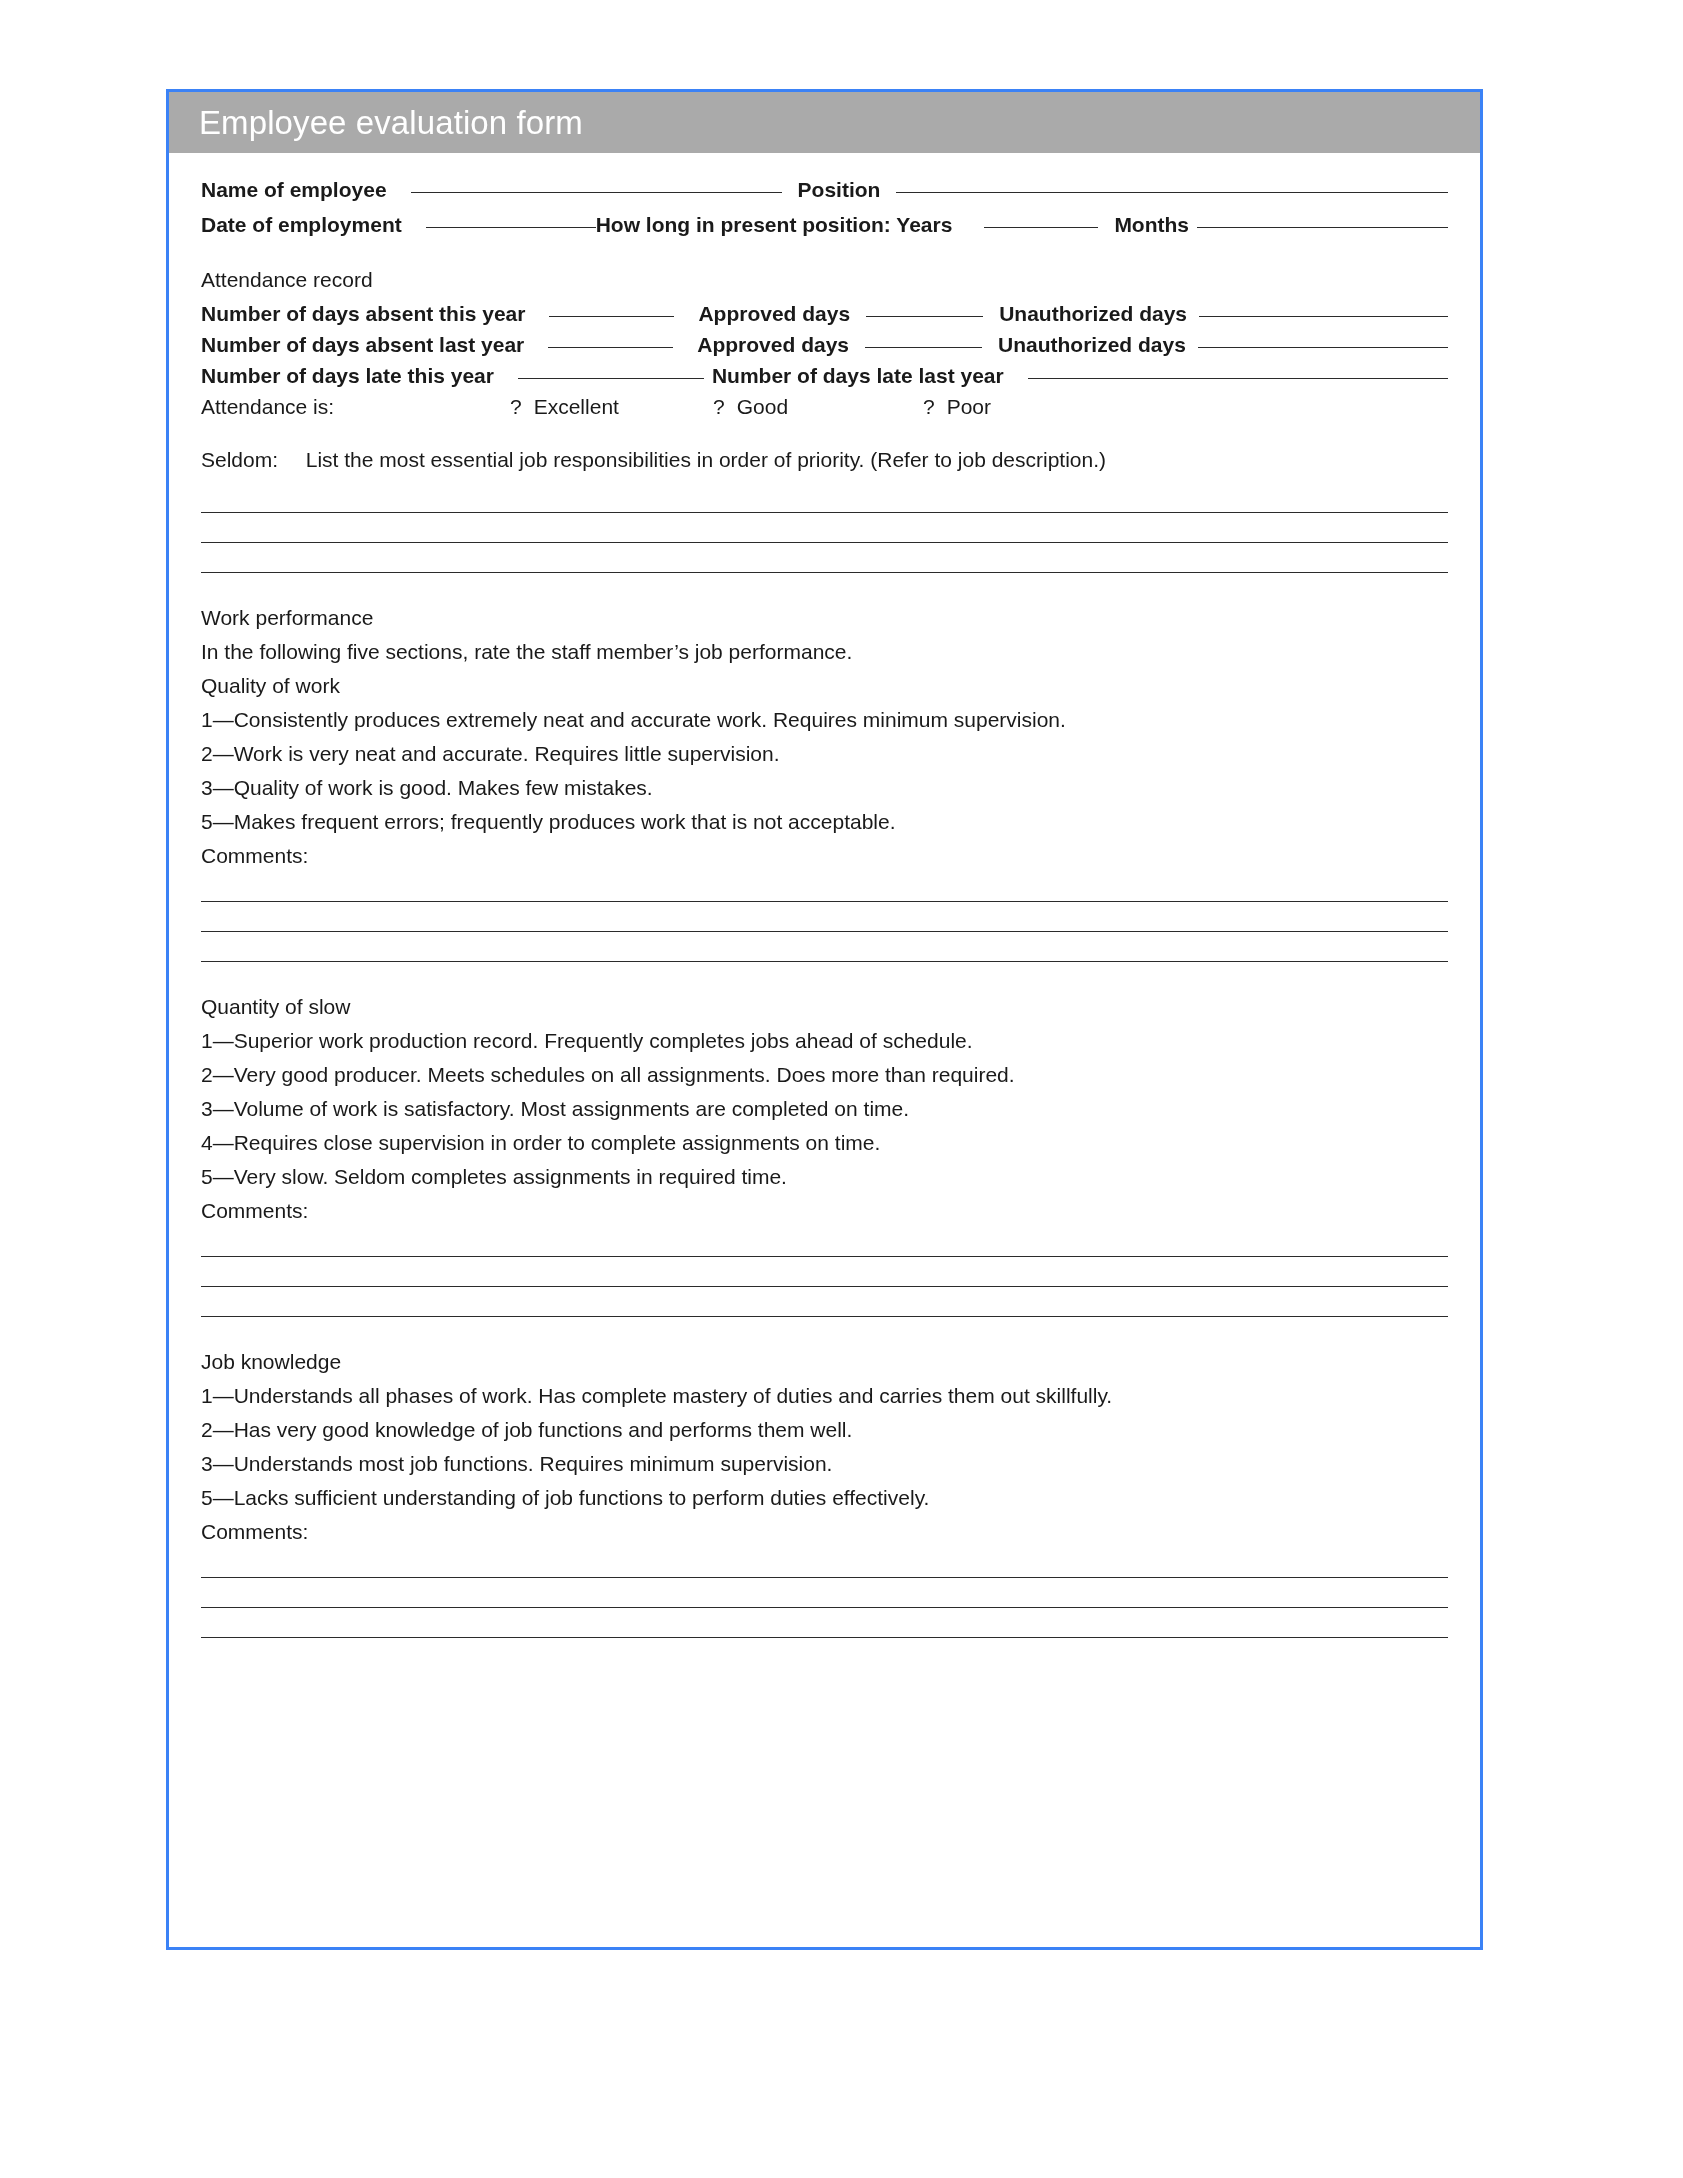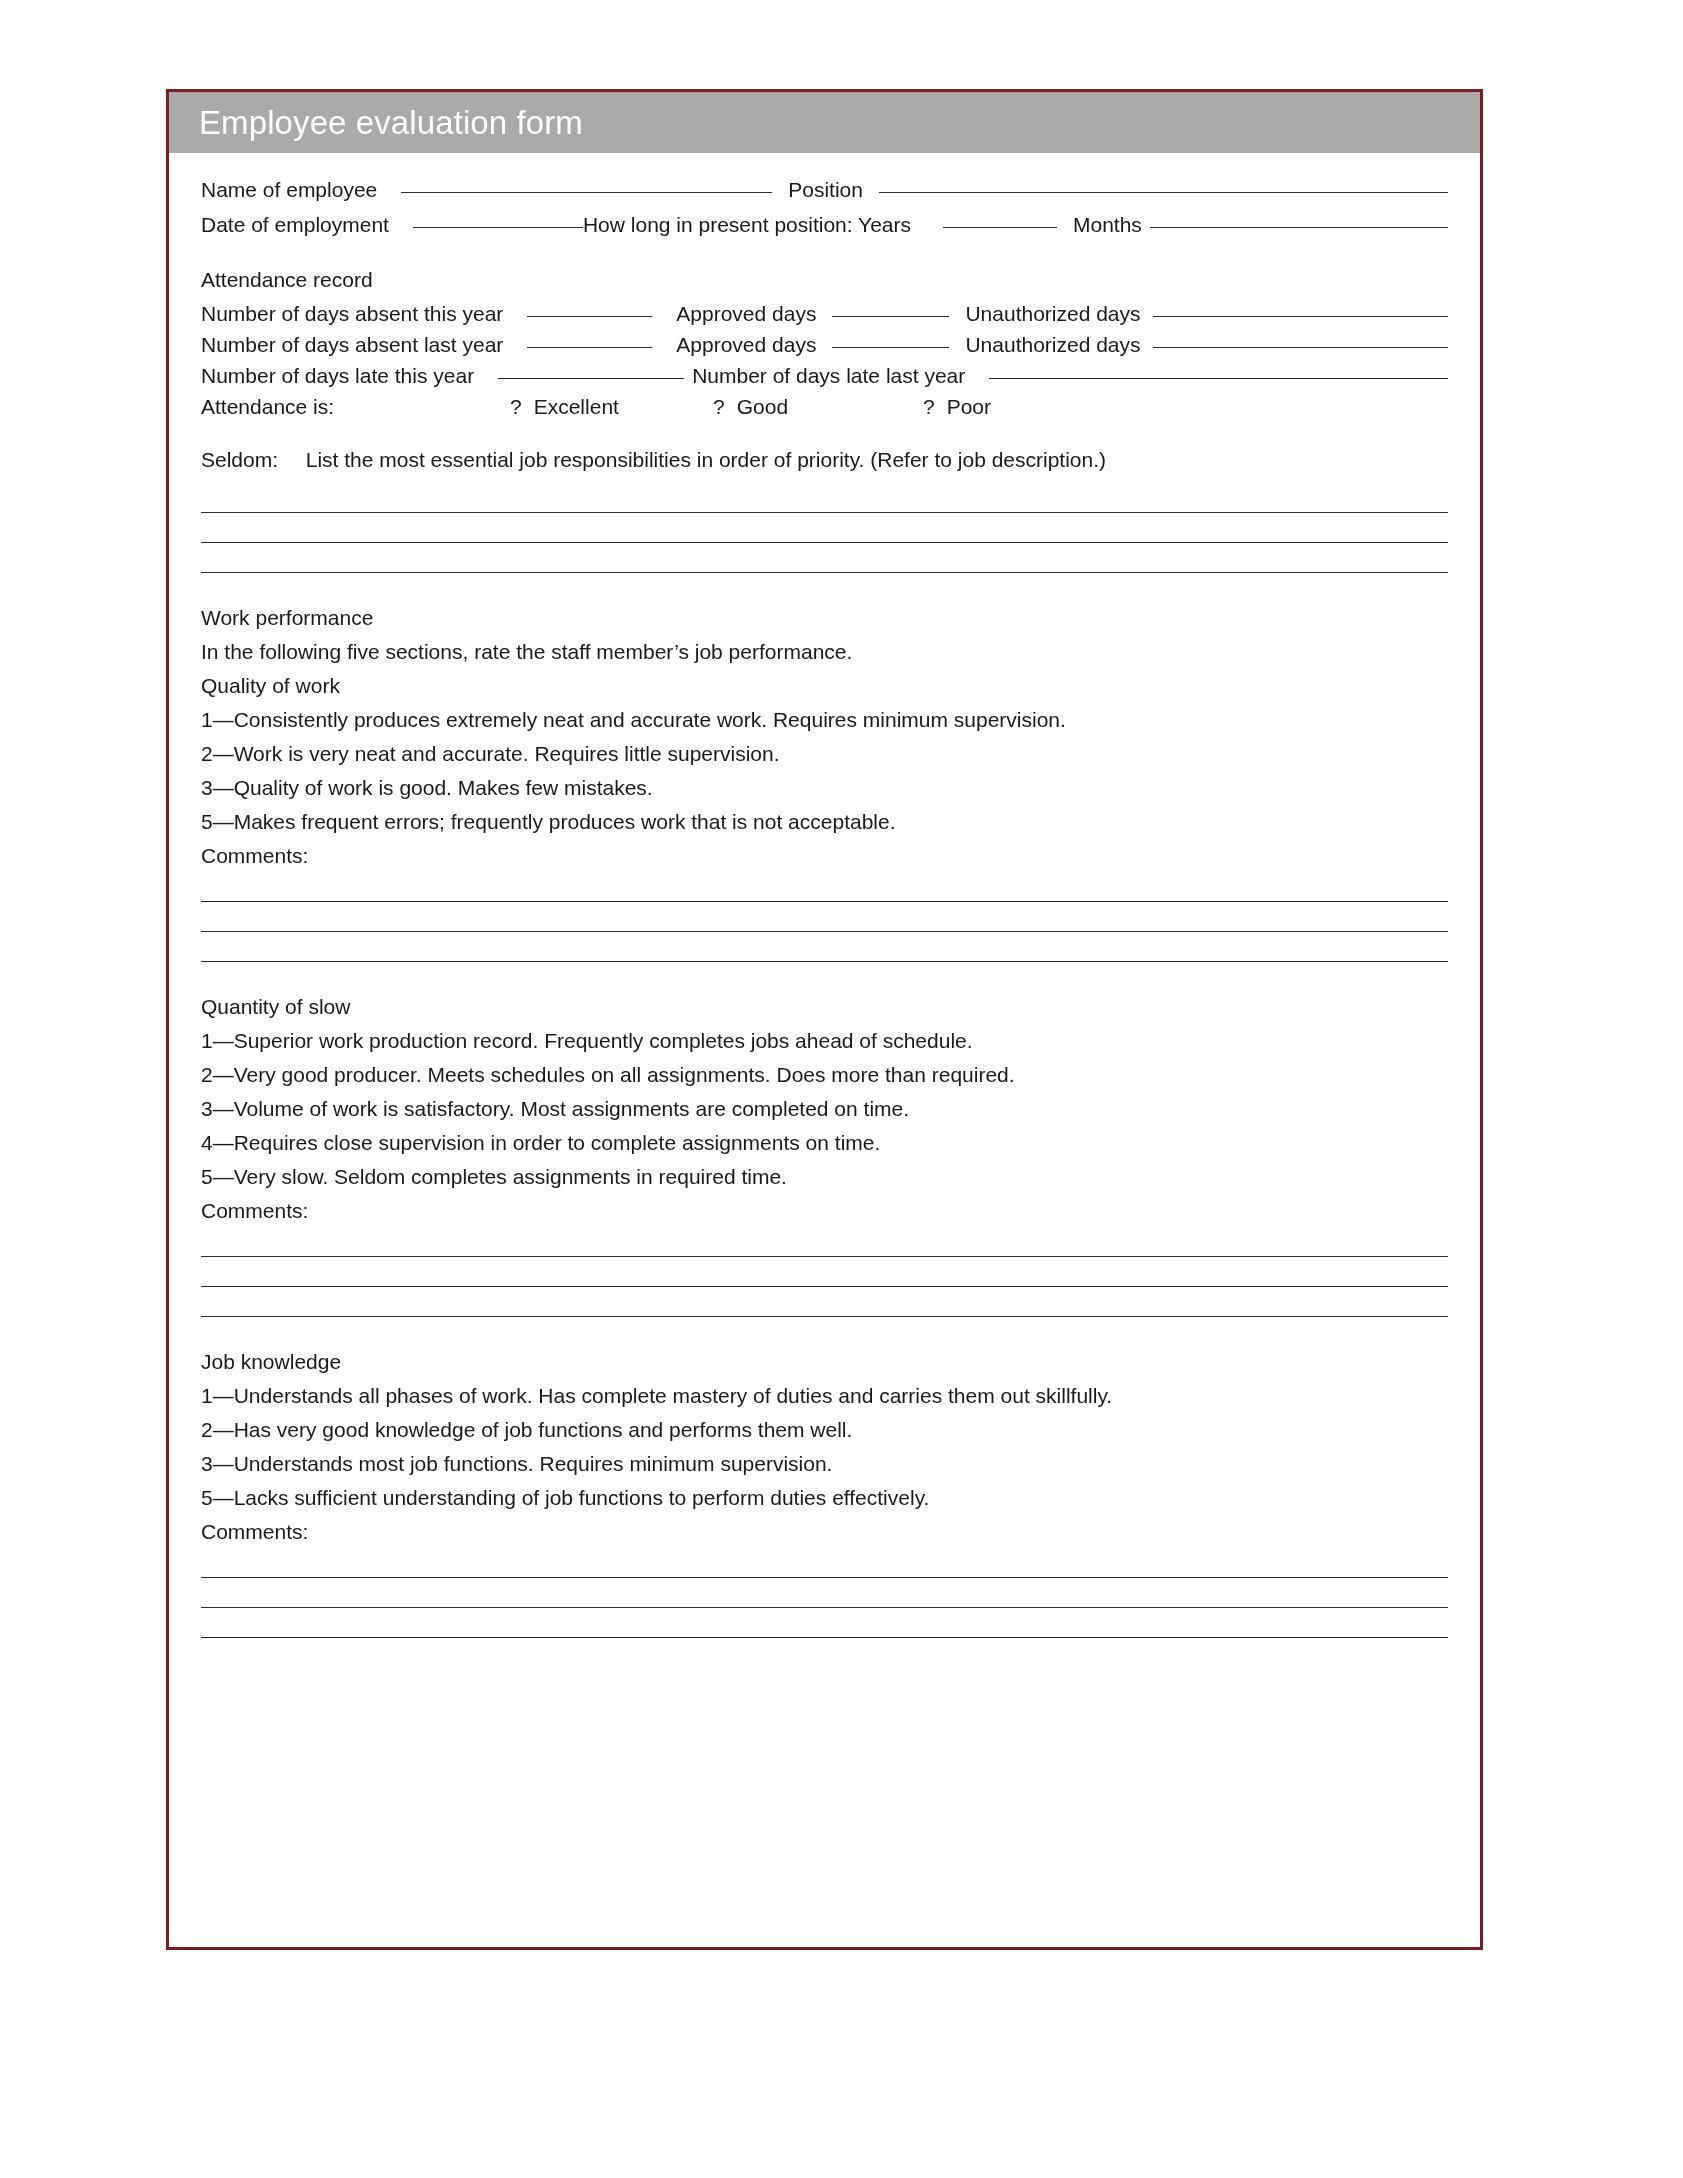--- a/index.html
+++ b/index.html
@@ -17,21 +17,21 @@
   }
 
   
   .page {
     position: absolute;
     left: 166px;
     top: 89px;
     width: 1317px;
     height: 1861px;
     background: #ffffff;
-    border: 3px solid #7f1d1d;
+    border: 3px solid #3b82f6;
   }
 
   
   .banner {
     height: 61px;
     background: #aaaaaa;
     display: flex;
     align-items: center;
     padding-left: 30px;
   }
@@ -48,20 +48,21 @@
     font-size: 21px;
     color: #1a1a1a;
     line-height: 1.0;
   }
 
   .row {
     display: flex;
     align-items: baseline;
     margin-bottom: 14px;
     white-space: nowrap;
+    font-weight: bold;
   }
   .row.tight { margin-bottom: 10px; }
 
   .lbl { flex: none; }
 
   
   .rule {
     flex: none;
     border-bottom: 1.6px solid #2b2b2b;
     height: 0;

